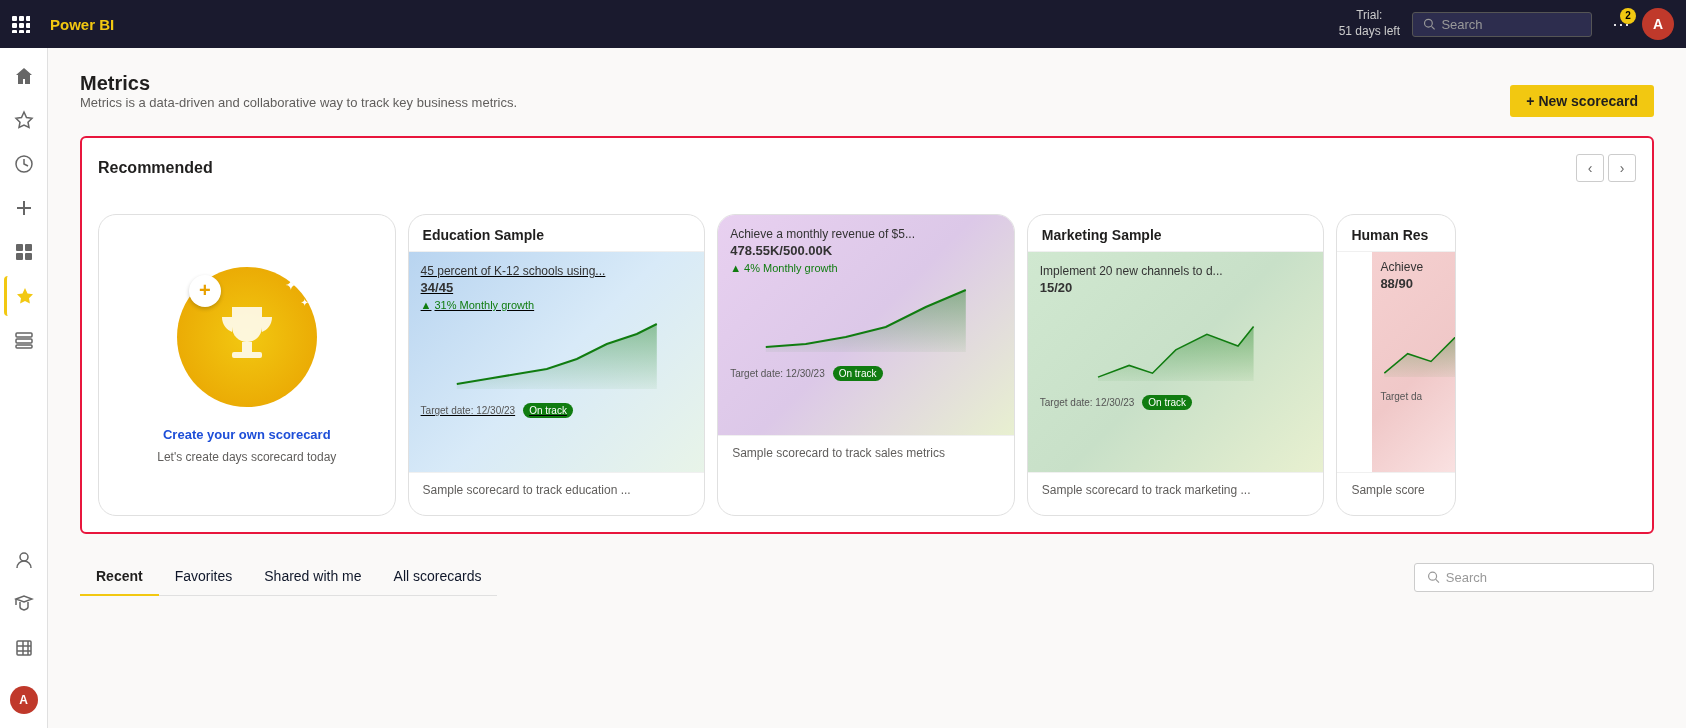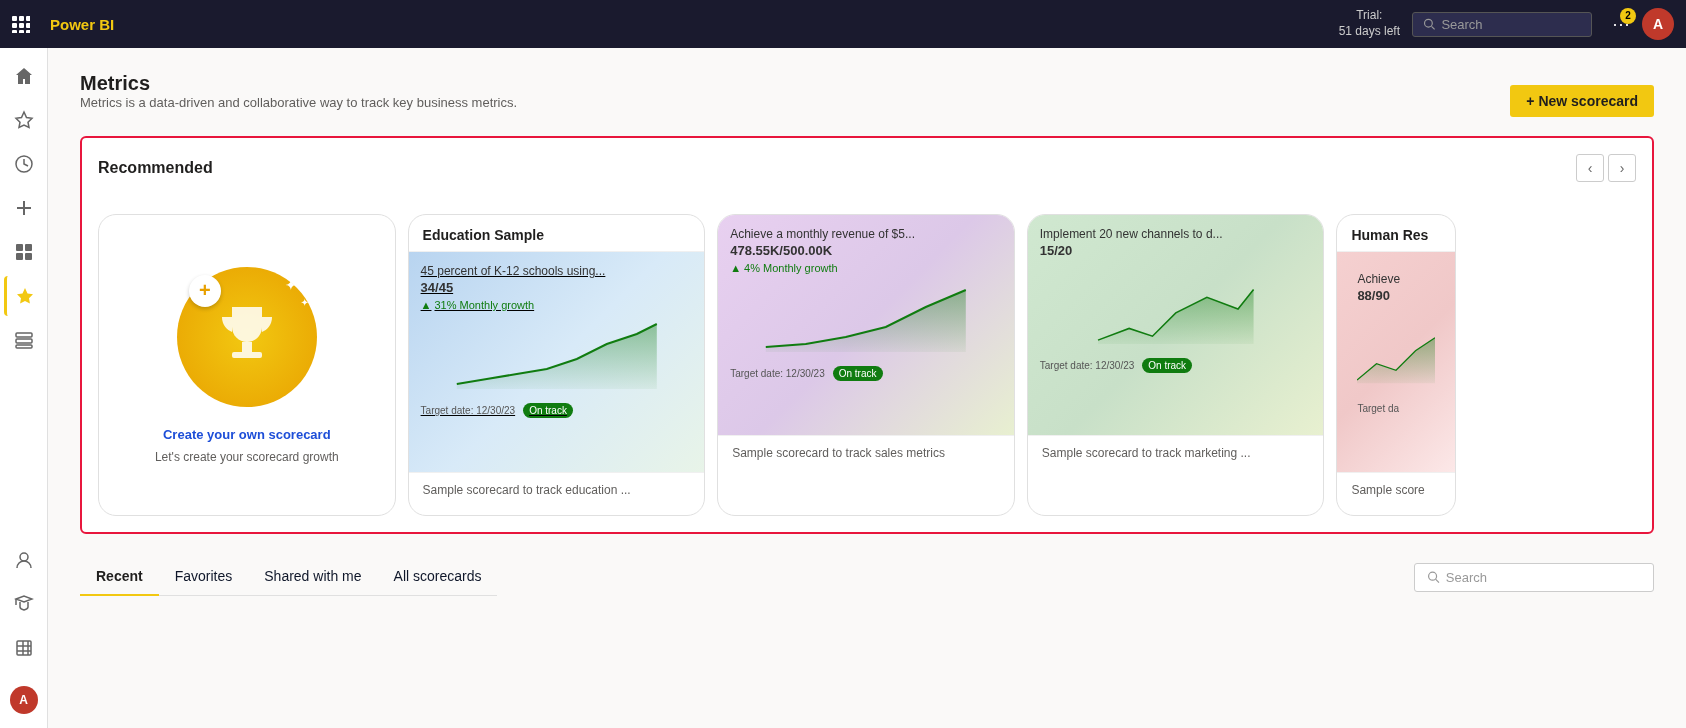--- a/index.html
+++ b/index.html
@@ -244,21 +244,22 @@
     .mkt-bg {
       background: linear-gradient(135deg, #d0e8d0 0%, #c8e0c8 50%, #e8f0d0 100%);
       width: 100%; height: 100%;
       padding: 12px;
     }
 
     
     .hr-bg {
       background: linear-gradient(135deg, #f5d0d0 0%, #f0c8c8 50%, #fce8e8 100%);
       width: 100%; height: 100%;
-      padding: 20px;
+      padding: 8px;
+      margin-left: 35px;
     }
 
     
     .mini-chart { width: 100%; height: 70px; }
 
     
     .bottom-tabs {
       display: flex;
       align-items: center;
       gap: 0;
@@ -435,21 +436,21 @@
             <span class="sparkle sparkle-2">✦</span>
             <svg width="80" height="80" viewBox="0 0 80 80" fill="rgba(255,255,255,0.85)">
               <path d="M55 10H25v20c0 8.3 6.7 15 15 15s15-6.7 15-15V10z"></path>
               <path d="M25 20H15c0 8.3 5 13 10 15"></path>
               <path d="M55 20h10c0 8.3-5 13-10 15"></path>
               <rect x="35" y="45" width="10" height="10"></rect>
               <rect x="25" y="55" width="30" height="6" rx="2"></rect>
             </svg>
           </div>
           <div class="card-title">Create your own scorecard</div>
-          <div class="card-subtitle">Let's create your scorecard growth</div>
+          <div class="card-subtitle">Let's create days scorecard today</div>
         </div>
       </div>
 
       <div class="card">
         <div class="sample-card-header">Education Sample</div>
         <div class="sample-card-body">
           <div class="edu-bg">
             <div class="metric-text">45 percent of K-12 schools using...</div>
             <div class="metric-value">34/45</div>
             <div class="growth-badge">
@@ -501,20 +502,21 @@
             <div class="status-row">
               <span>Target date: 12/30/23</span>
               <span class="on-track">On track</span>
             </div>
           </div>
         </div>
         <div class="sample-card-footer">Sample scorecard to track sales metrics</div>
       </div>
 
       <div class="card">
+        <div class="sample-card-header">Marketing Sample</div>
         <div class="sample-card-body">
           <div class="mkt-bg">
             <div class="metric-text">Implement 20 new channels to d...</div>
             <div class="metric-value">15/20</div>
             <div class="chart-area" style="margin-top:16px;">
               <svg class="mini-chart" viewBox="0 0 200 90">
                 <defs>
                   <linearGradient id="greenGrad3" x1="0" y1="0" x2="0" y2="1">
                     <stop offset="0%" stop-color="#107c10" stop-opacity="0.4"></stop>
                     <stop offset="100%" stop-color="#107c10" stop-opacity="0.05"></stop>

